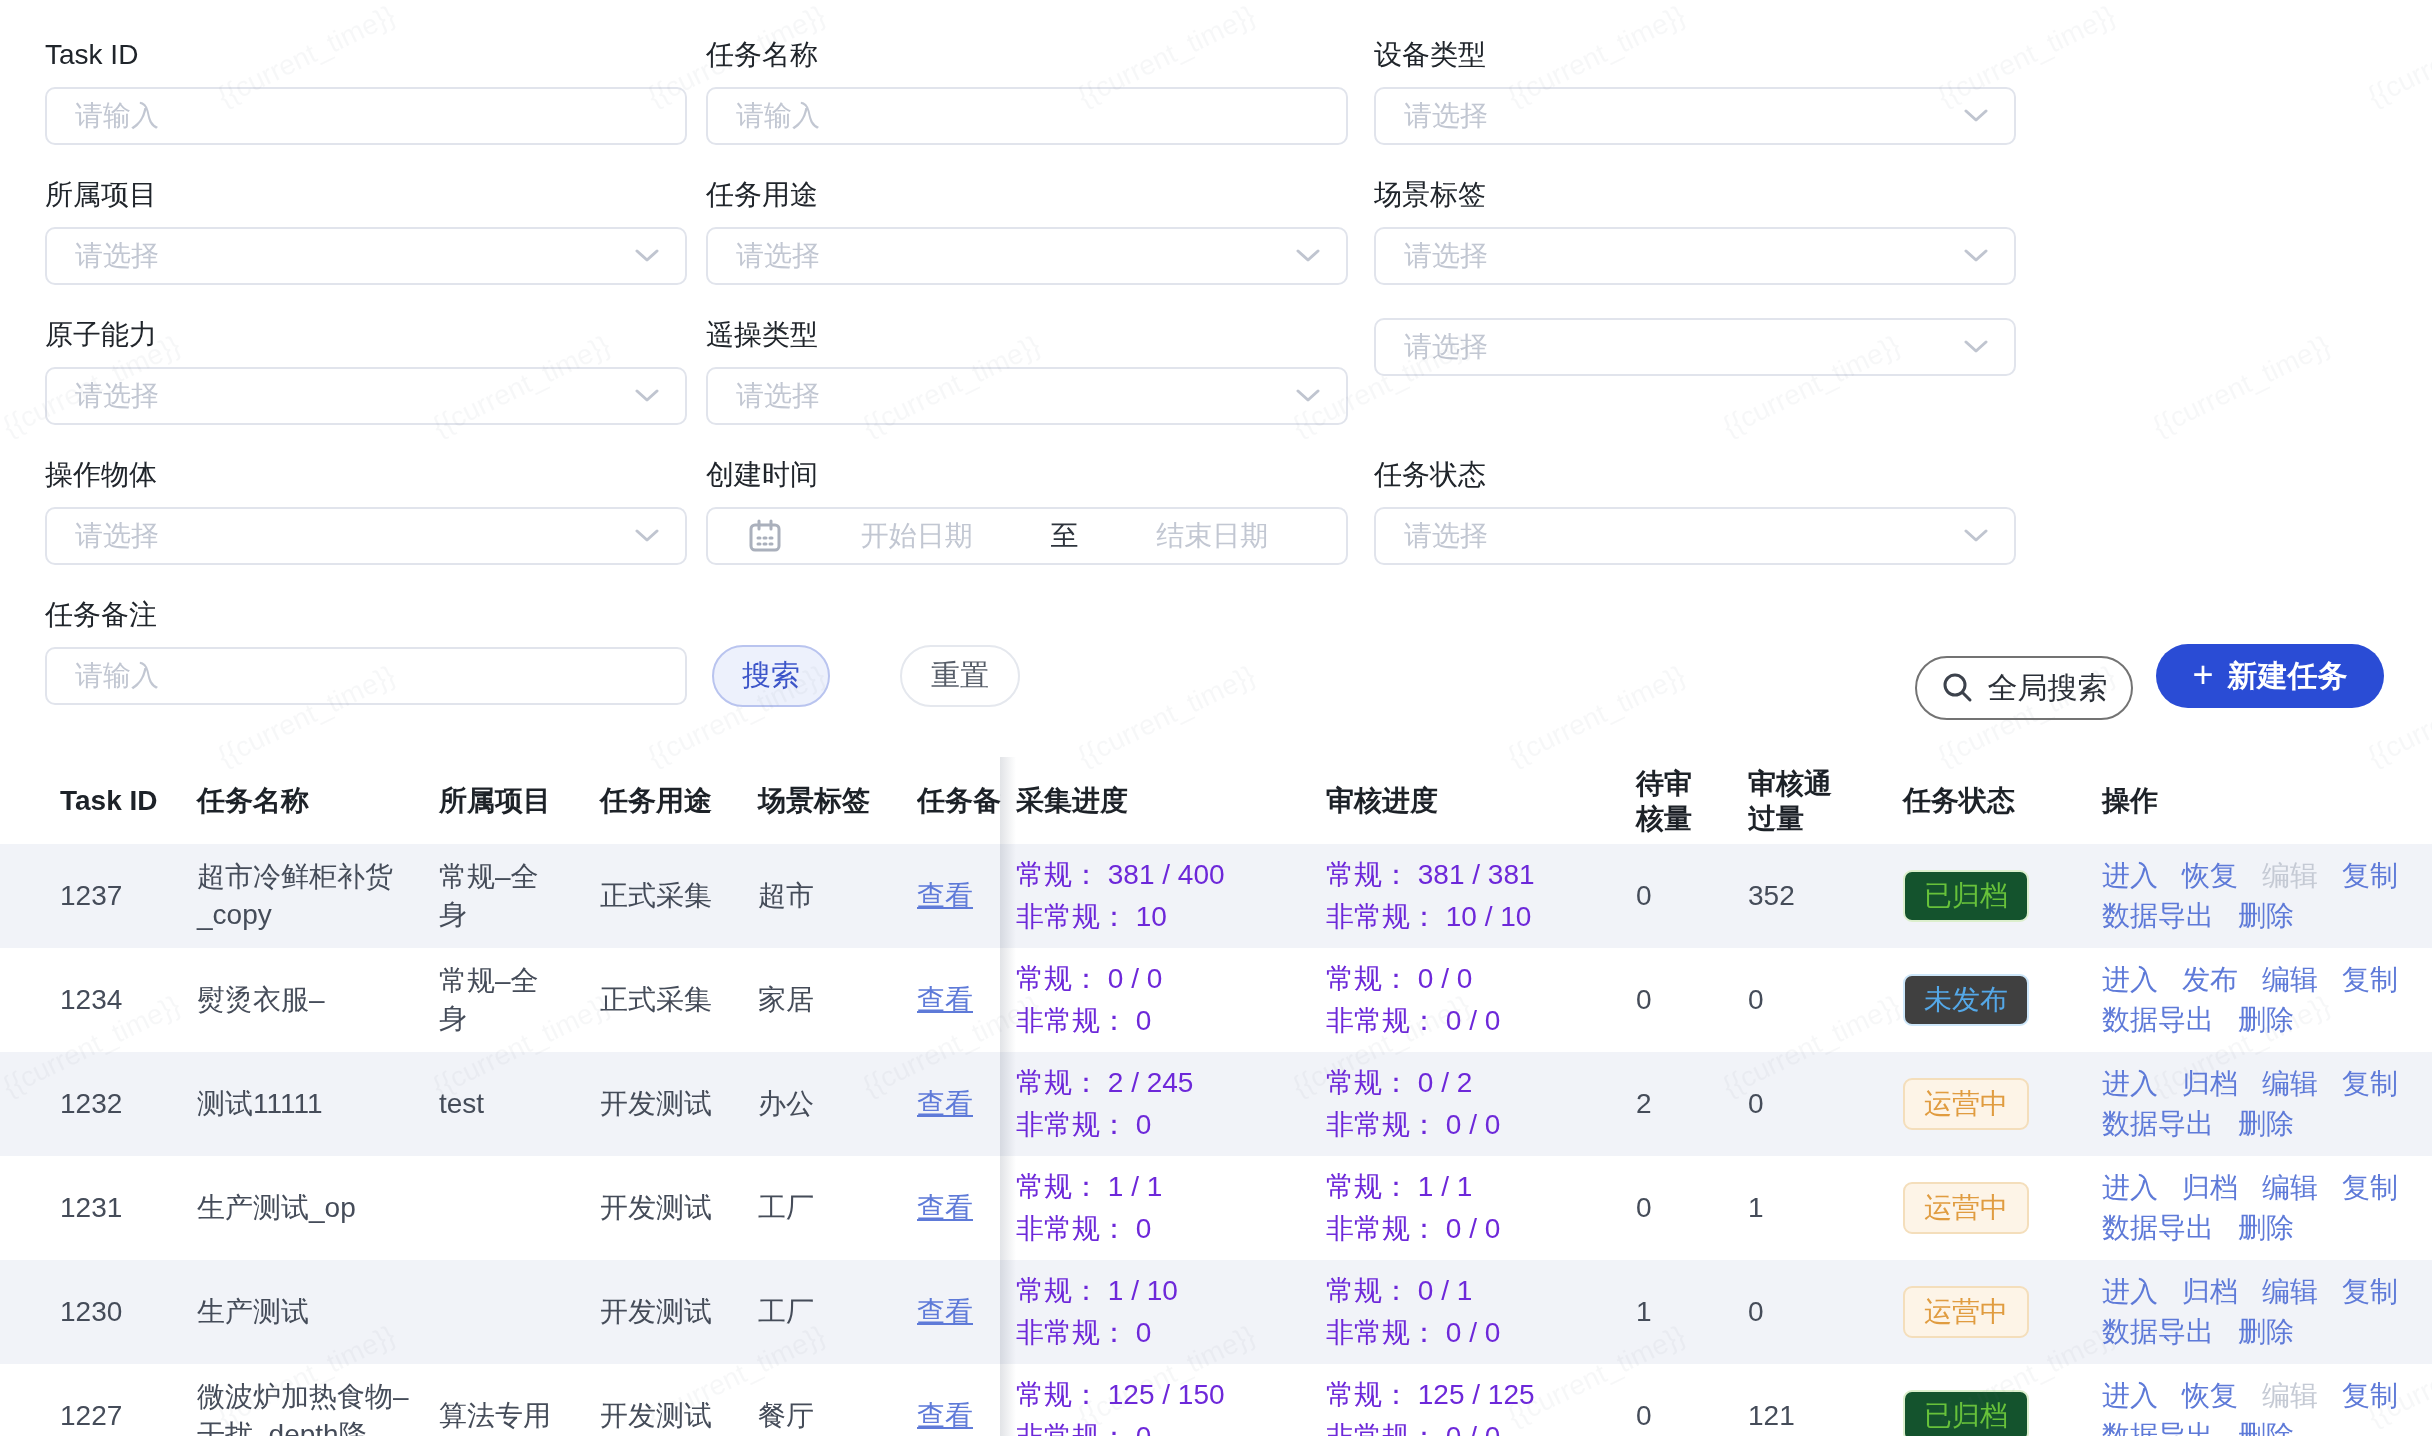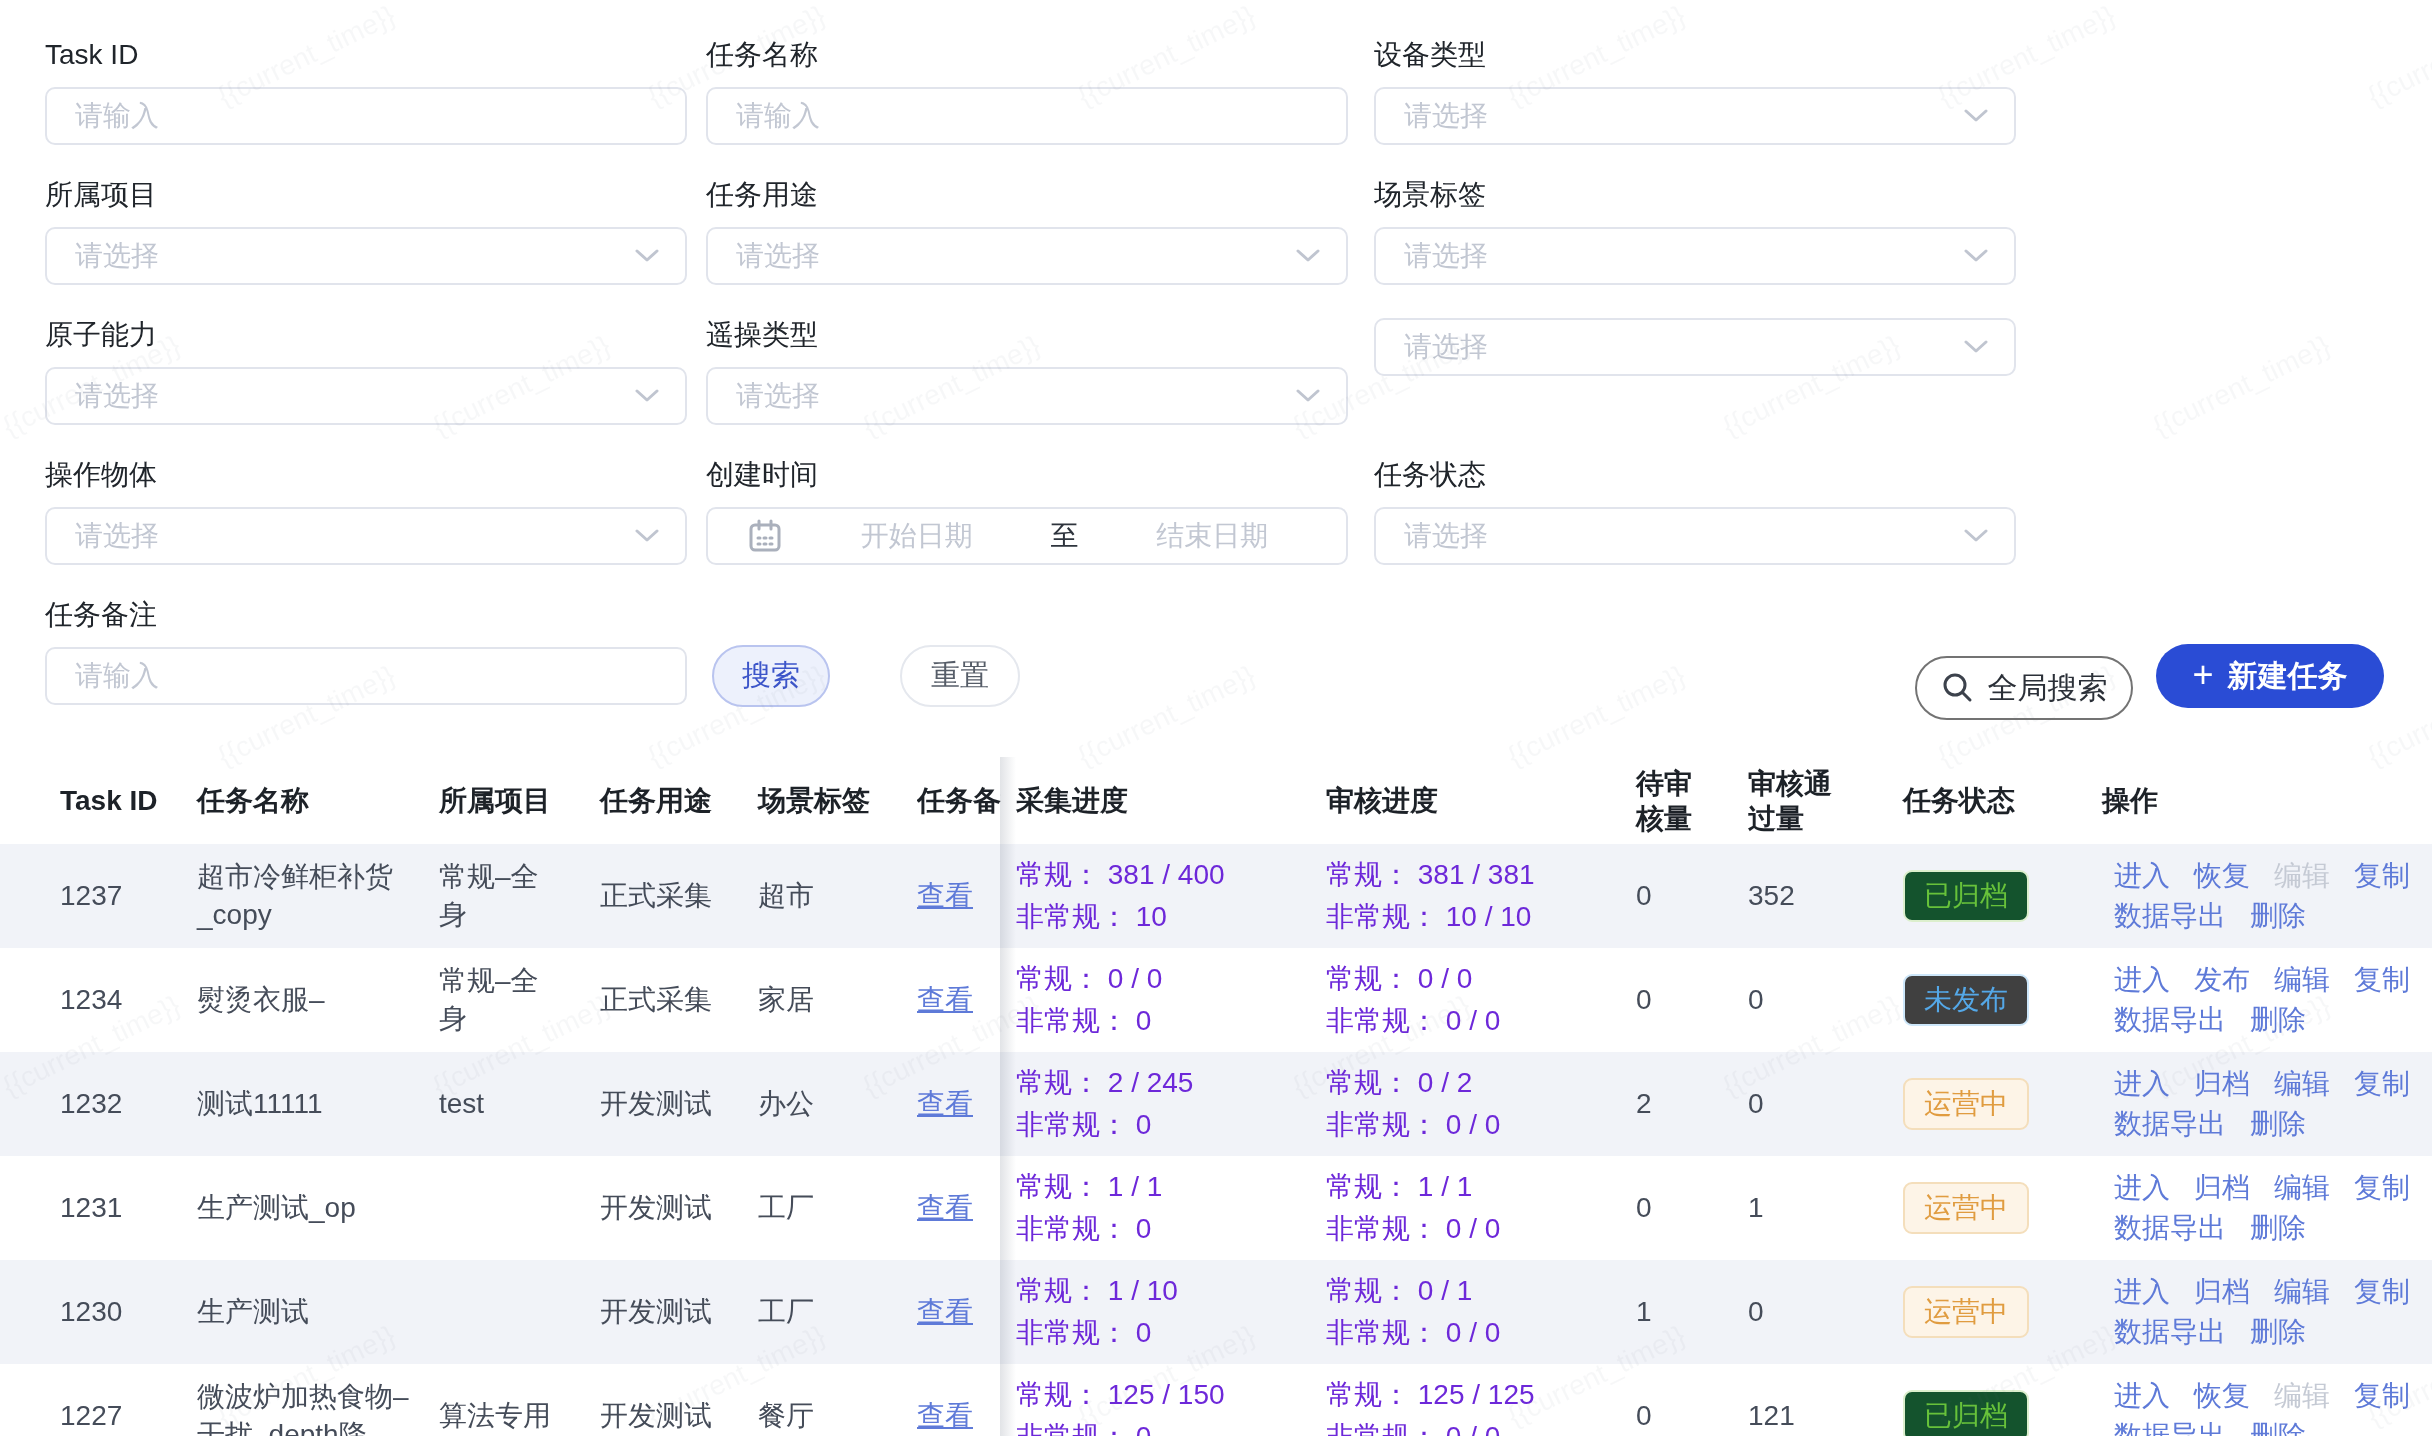--- a/index.html
+++ b/index.html
@@ -54,21 +54,21 @@
   .two-line span{display:block;line-height:38px;}
   .hclip{display:block;width:84px;overflow:hidden;white-space:nowrap;}
   .h2l span{display:block;line-height:35px;}
   .link-view{color:#5e7ad8;text-decoration:underline;cursor:pointer;font-size:28px;}
   .progress span{display:block;line-height:42px;color:#6d28d9;white-space:nowrap;}
   .badge{display:inline-block;font-size:28px;line-height:34px;padding:7px 19px;
     border-radius:9px;border:2px solid transparent;white-space:nowrap;}
   .badge.success{color:#67c23a;background:#14532d;border-color:#dcefcd;}
   .badge.info{color:#54a8e8;background:#404040;border-color:#cde7fa;}
   .badge.warning{color:#e09c40;background:#fdf4e7;border-color:#f4debb;}
-  .ops{display:flex;flex-direction:column;gap:2px;margin-left:12px;}
+  .ops{display:flex;flex-direction:column;gap:2px;}
   .ops-line{display:flex;gap:24px;}
   .op{color:#5e7ad8;cursor:pointer;white-space:nowrap;}
   .op.disabled{color:#c5cad4;cursor:default;}
   .fixed-shadow{position:absolute;left:1000px;top:757px;width:16px;height:679px;
     background:linear-gradient(to right,rgba(73,84,104,0.16),rgba(73,84,104,0));
     pointer-events:none;}
   
   .wm-layer{position:absolute;inset:0;pointer-events:none;z-index:50;overflow:hidden;}
   .wm{position:absolute;font-size:28px;color:#6b7280;opacity:0.05;
     transform:rotate(-26deg);white-space:nowrap;}

